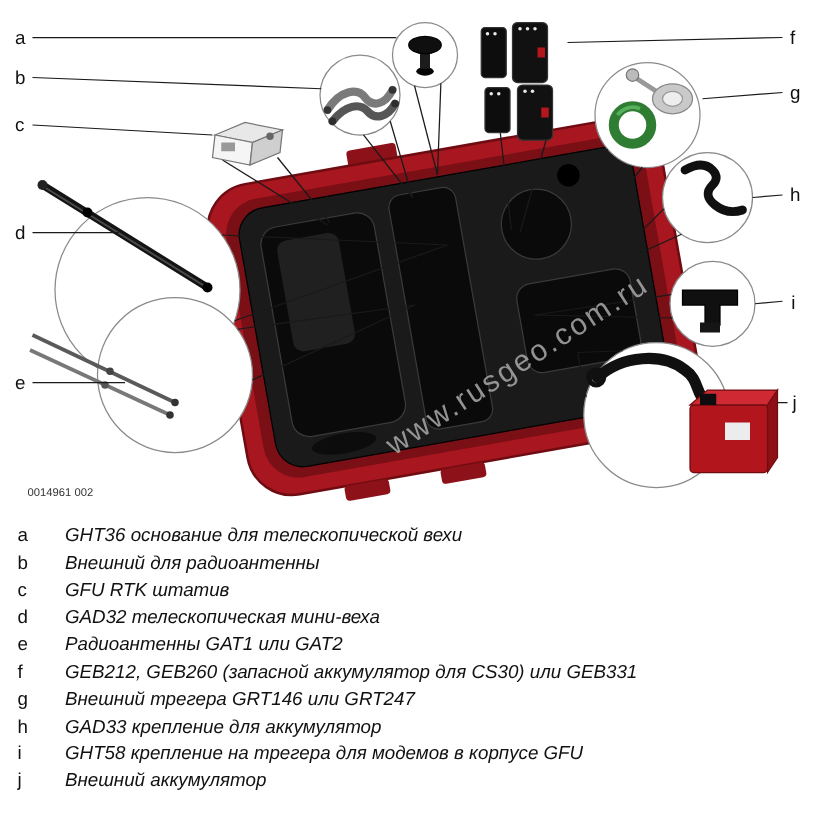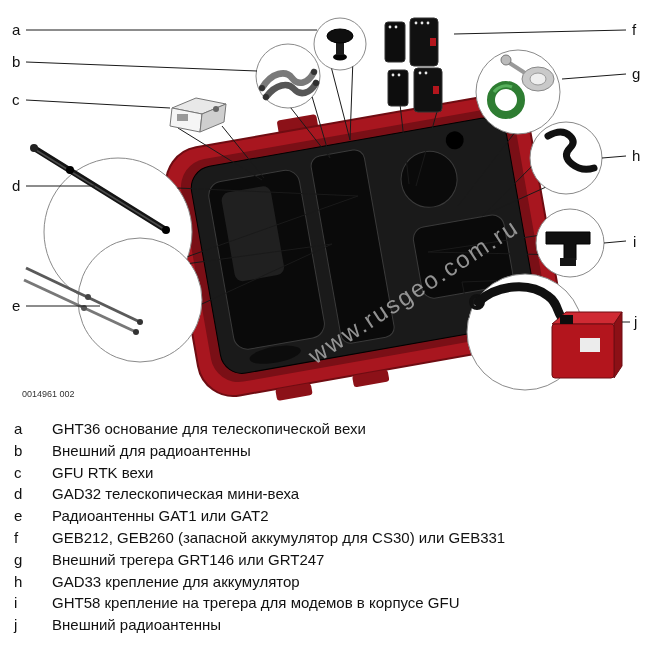--- a/index.html
+++ b/index.html
@@ -2,21 +2,21 @@
 <html><head>
 <meta charset="utf-8">
 <style>
   html,body{margin:0;padding:0;background:#fff;}
   body{width:650px;height:650px;font-family:"Liberation Sans",sans-serif;color:#111;}
   .page{width:650px;height:650px;position:relative;overflow:hidden;}
   .diagram{display:block;}
   .legend{padding:10px 10px 0 14px;}
   .legend-row{display:flex;align-items:baseline;line-height:21.8px;font-size:15px;}
   .legend-letter{width:38px;flex:0 0 38px;}
-  .legend-text{flex:1;}
+  .legend-text{flex:1;font-style:italic;}
   text{font-family:"Liberation Sans",sans-serif;}
 </style>
 </head>
 <body>
 
 <div class="page">
 
 <svg class="diagram" width="650" height="408" viewBox="0 0 650 408">
 
   <g transform="rotate(-10 362 248)">
@@ -191,21 +191,21 @@
   <div class="legend-row">
     <span class="legend-letter">a</span>
     <span class="legend-text">GHT36 основание для телескопической вехи</span>
   </div>
   <div class="legend-row">
     <span class="legend-letter">b</span>
     <span class="legend-text">Внешний для радиоантенны</span>
   </div>
   <div class="legend-row">
     <span class="legend-letter">c</span>
-    <span class="legend-text">GFU RTK вехи</span>
+    <span class="legend-text">GFU RTK штатив</span>
   </div>
   <div class="legend-row">
     <span class="legend-letter">d</span>
     <span class="legend-text">GAD32 телескопическая мини-веха</span>
   </div>
   <div class="legend-row">
     <span class="legend-letter">e</span>
     <span class="legend-text">Радиоантенны GAT1 или GAT2</span>
   </div>
   <div class="legend-row">
@@ -219,17 +219,17 @@
   <div class="legend-row">
     <span class="legend-letter">h</span>
     <span class="legend-text">GAD33 крепление для аккумулятор</span>
   </div>
   <div class="legend-row">
     <span class="legend-letter">i</span>
     <span class="legend-text">GHT58 крепление на трегера для модемов в корпусе GFU</span>
   </div>
   <div class="legend-row">
     <span class="legend-letter">j</span>
-    <span class="legend-text">Внешний радиоантенны</span>
+    <span class="legend-text">Внешний аккумулятор</span>
   </div>
 </div>
 
 </div>
 
 </body></html>

